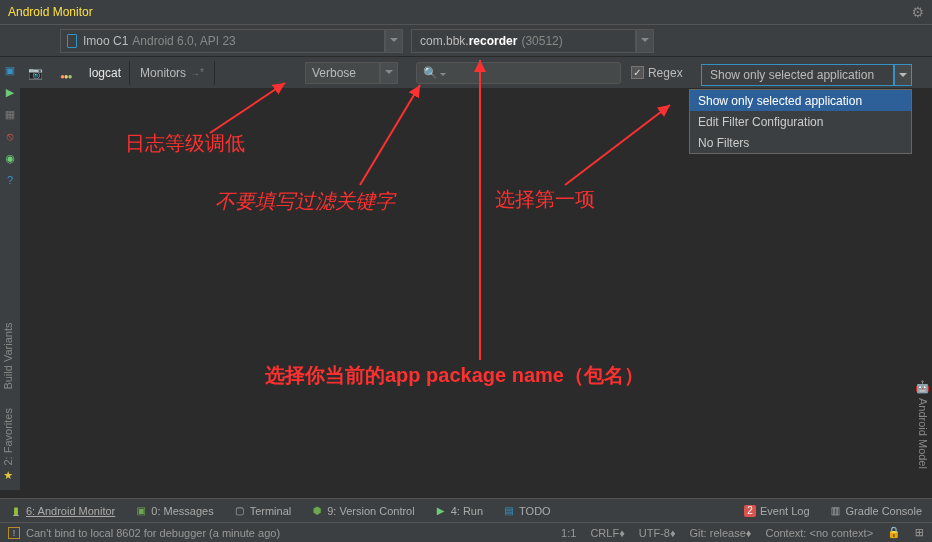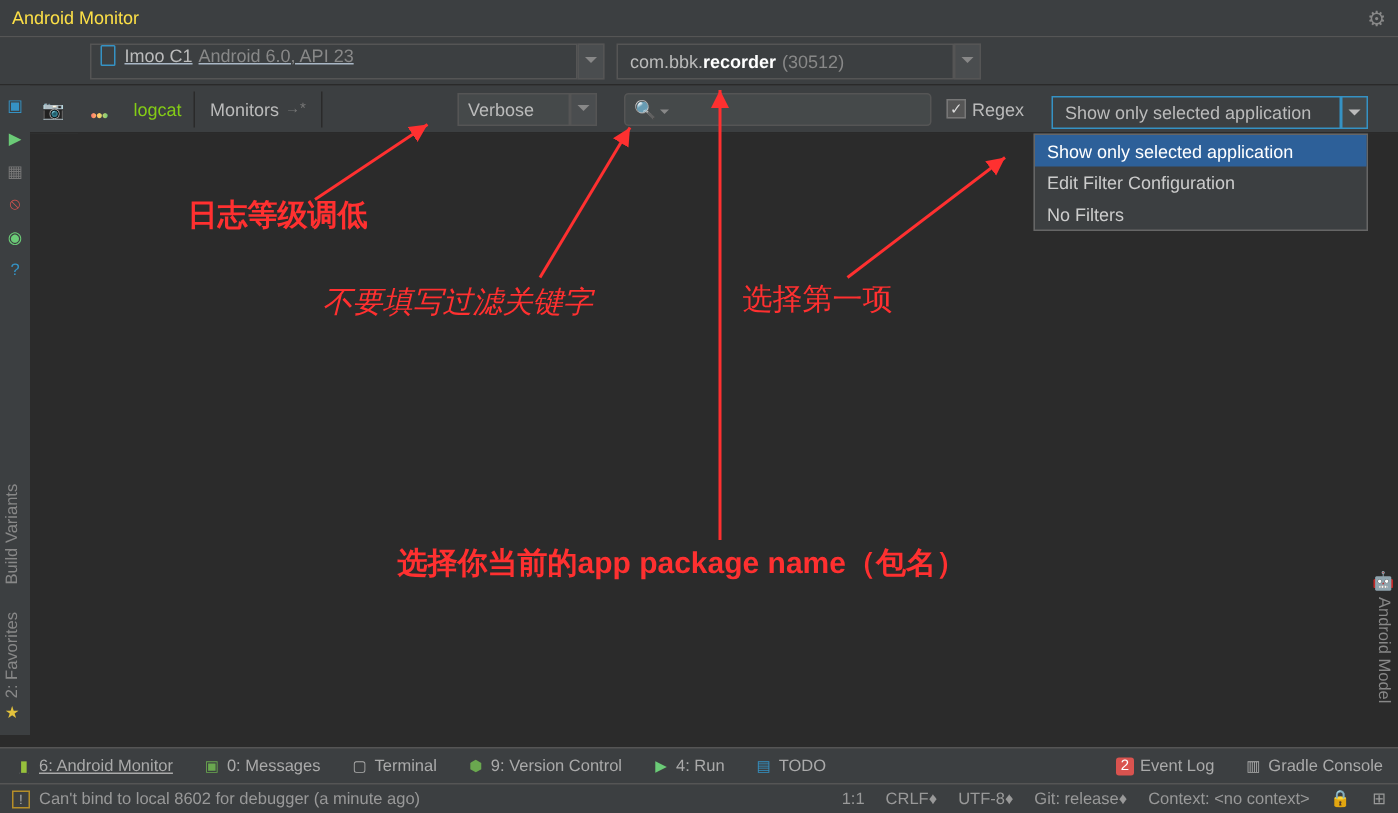--- a/index.html
+++ b/index.html
@@ -1,21 +1,21 @@
 <!DOCTYPE html>
 <html><head>
 <meta charset="utf-8">
 <style>
 * { margin: 0; padding: 0; box-sizing: border-box; font-family: "Segoe UI", Arial, sans-serif; }
 body { background: #2b2b2b; width: 932px; height: 542px; overflow: hidden; position: relative; color: #a9b7c6; font-size: 12px; }
 .title-bar { background: #3c3f41; height: 25px; display: flex; align-items: center; padding: 0 8px; border-bottom: 1px solid #555; justify-content: space-between; }
 .title-text { color: #fde047; }
 .gear-icon { color: #888; font-size: 14px; }
 .header-row { background: #3c3f41; height: 32px; display: flex; align-items: center; padding: 0 60px; border-bottom: 1px solid #2a2a2a; }
-.device-dd { display: flex; align-items: flex-start; background: #3c3f41; border: 1px solid #555; height: 24px; padding: 0 6px; width: 325px; text-decoration: underline; }
+.device-dd { display: flex; align-items: center; background: #3c3f41; border: 1px solid #555; height: 24px; padding: 0 6px; width: 325px; }
 .device-dd .phone-icon { width: 10px; height: 14px; border: 1px solid #3592c4; border-radius: 1px; margin-right: 6px; }
 .device-name { color: #bbb; }
 .device-api { color: #888; margin-left: 4px; }
 .dd-arrow { width: 18px; height: 24px; border: 1px solid #555; display: flex; align-items: center; justify-content: center; background: #4a4d4f; }
 .dd-arrow::after { content: ""; border: 4px solid transparent; border-top-color: #888; margin-top: 3px; }
 .process-dd { display: flex; align-items: center; border: 1px solid #555; height: 24px; padding: 0 8px; width: 225px; margin-left: 8px; }
 .process-pkg { color: #bbb; }
 .process-pkg b { color: #fff; font-weight: bold; }
 .process-pid { color: #888; margin-left: 4px; }
 .toolbar-row { background: #3c3f41; height: 32px; display: flex; align-items: center; border-bottom: 1px solid #2a2a2a; padding-left: 20px; }
@@ -82,21 +82,21 @@
   </div>
   <div class="dd-arrow"></div>
 </div>
 
 <div class="toolbar-row">
   <div style="width:32px; display:flex; justify-content:center;">
     <span style="color:#3592c4;">📷</span>
   </div>
   <div class="tab-logcat">
     <span class="logcat-icon"></span>
-    <span style="margin-left:4px; color:#84cc16;padding-left:11px;">logcat</span>
+    <span style="margin-left:4px; color:#e5e5e5;padding-left:11px;">logcat</span>
   </div>
   <div class="tab-monitors">
     <span>Monitors</span>
     <span class="mon-chevron">→*</span>
   </div>
   <div class="level-dd">
     <div class="level-box">
         <span>Verbose</span>
       </div>
     <div class="dd-arrow" style="height:22px;"></div>
@@ -151,21 +151,21 @@
 <div class="right-rail-text">
   <span class="android-icon">🤖</span>
   <span>Android Model</span>
 </div>
 
 <div class="left-vertical-labels">
   <span><span class="star">★</span> <span>2: Favorites</span></span>
   <span>Build Variants</span>
 </div>
 
-<div class="annotation" style="left:125px; top:130px;font-weight:bold;">日志等级调低</div>
+<div class="annotation" style="left:125px; top:130px;">日志等级调低</div>
 <div class="annotation" style="left:215px; top:188px;font-style:italic;">不要填写过滤关键字</div>
 <div class="annotation" style="left:495px; top:186px;">选择第一项</div>
 <div class="annotation" style="left:265px; top:362px;font-weight:bold;">选择你当前的app package name（包名）</div>
 
 <svg class="arrow-svg" style="left:200px; top:78px;" width="100" height="60">
   <defs>
       <marker id="ah" markerWidth="8" markerHeight="8" refX="6" refY="3" orient="auto">
         <path d="M0,0 L6,3 L0,6 Z" fill="#ff3030"></path>
       </marker>
     </defs>

